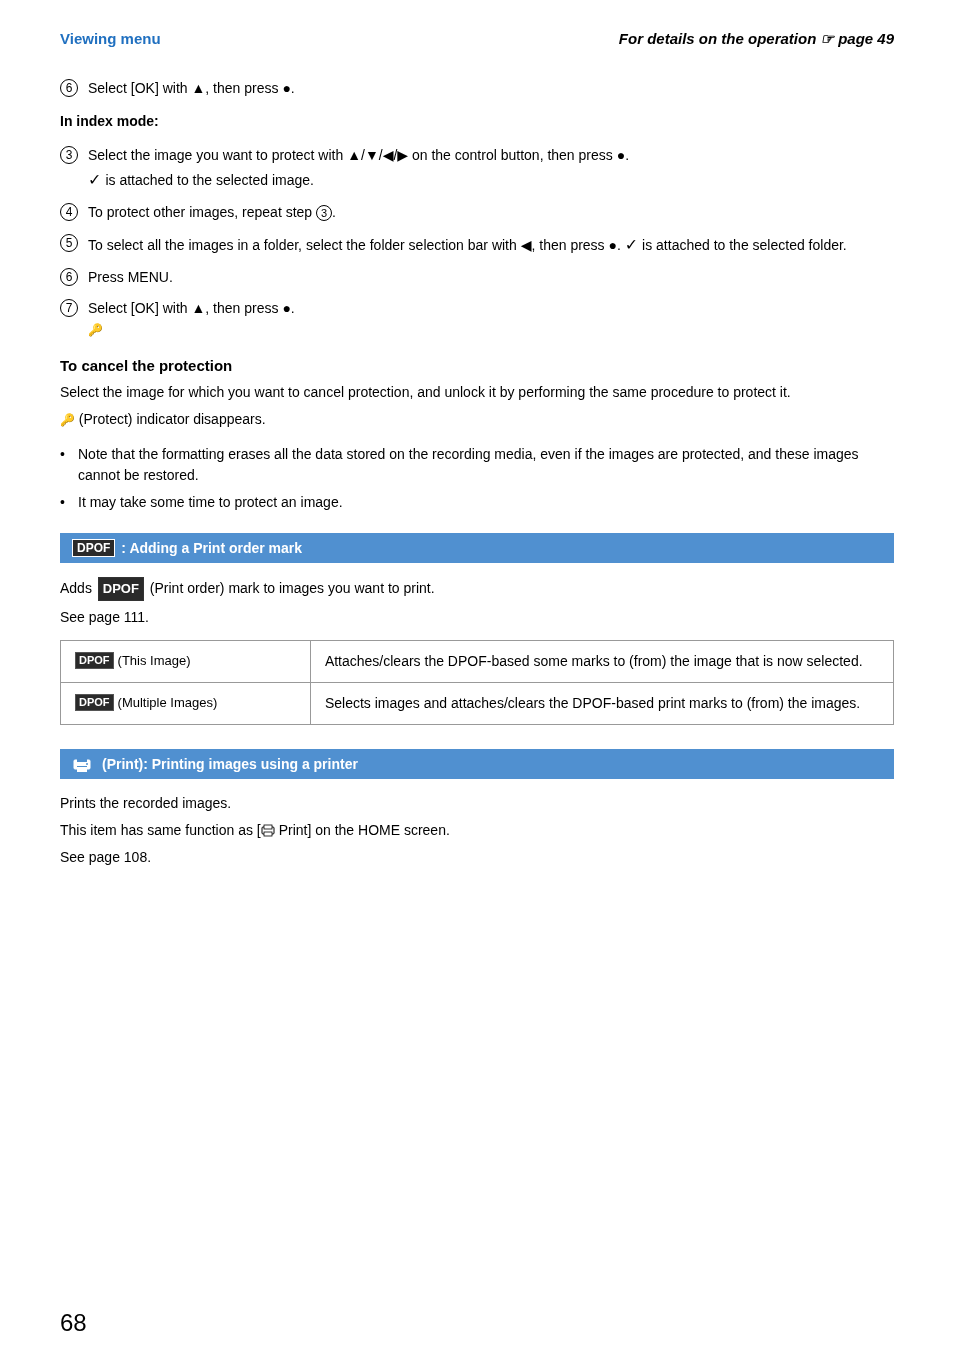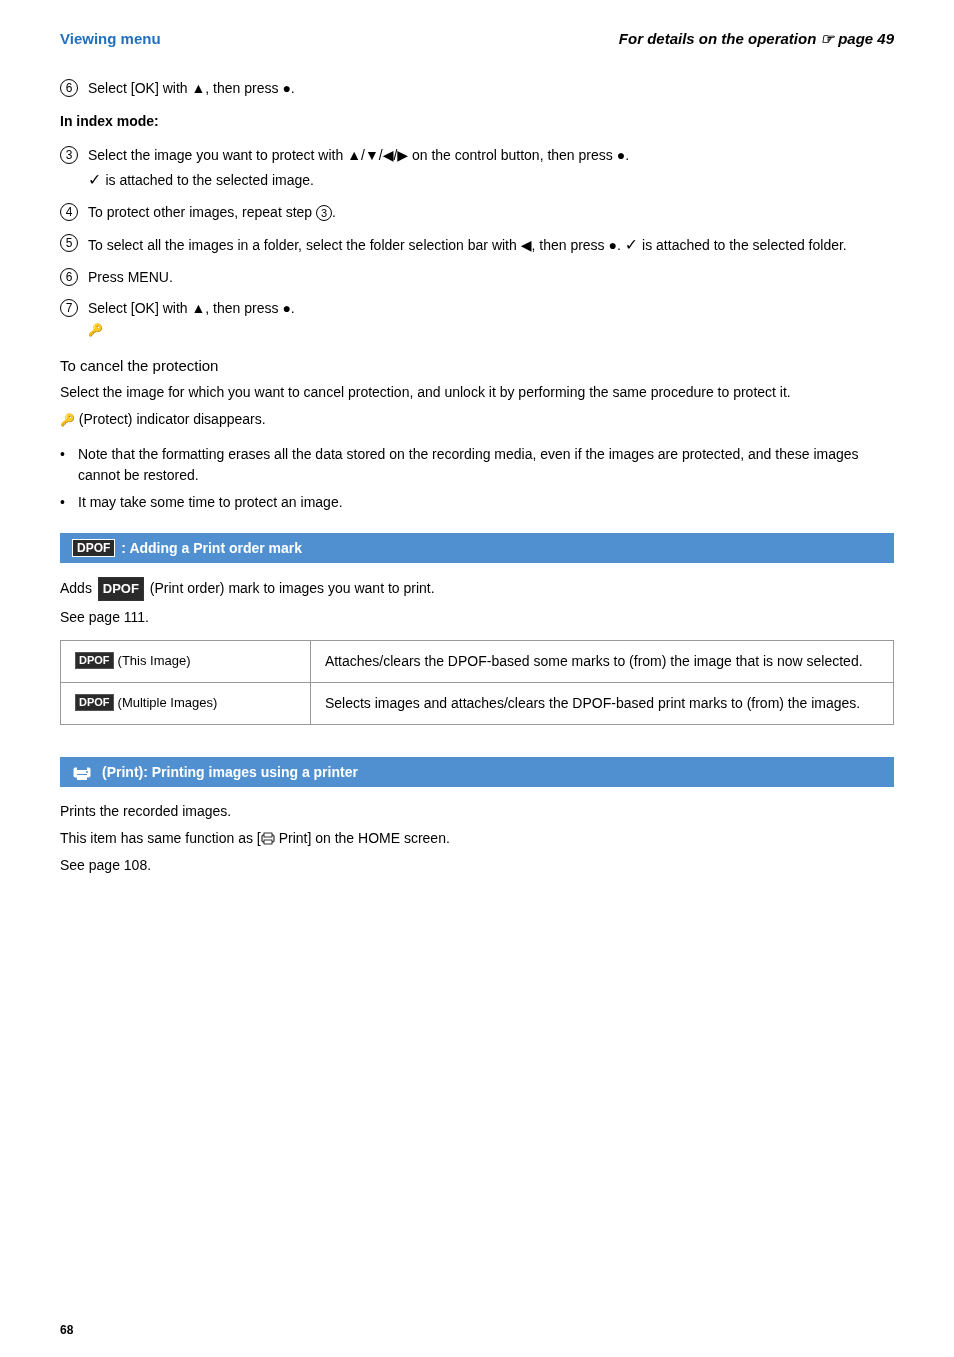--- a/index.html
+++ b/index.html
@@ -66,21 +66,21 @@
     }
 
     .index-mode-label {
       font-weight: bold;
       font-style: normal;
       font-size: 14px;
       margin-bottom: 8px;
     }
 
     .subsection-heading {
-      font-weight: normal;
+      font-weight: bold;
       font-size: 15px;
       margin-top: 18px;
       margin-bottom: 8px;
     }
 
     .body-text {
       margin-bottom: 6px;
       line-height: 1.5;
     }
 
@@ -171,22 +171,22 @@
       padding: 0 3px;
       border: 1px solid #555;
       display: inline-block;
       line-height: 1.4;
     }
 
     .page-num {
       position: absolute;
       bottom: 20px;
       left: 60px;
-      font-weight: bold;
-      font-size: 12px;
+      font-weight: normal;
+      font-size: 24px;
     }
 
     .circled {
       display: inline-block;
       border: 1.5px solid #000;
       border-radius: 50%;
       width: 18px;
       height: 18px;
       text-align: center;
       line-height: 16px;
@@ -314,21 +314,21 @@
         <div class="dpof-cell-label">
           <span class="dpof-small">DPOF</span>
           <span> (Multiple Images)</span>
         </div>
       </td>
       <td>Selects images and attaches/clears the DPOF-based print marks to (from) the images.</td>
     </tr>
   </tbody>
 </table>
 
-<div class="section-header" style="margin-top:32px;">
+<div class="section-header" style="margin-top:24px;">
   <svg width="20" height="18" viewBox="0 0 20 18" fill="white" style="margin-right:4px;">
     <rect x="2" y="5" width="16" height="9" rx="1" fill="white" stroke="white"></rect>
     <rect x="5" y="2" width="10" height="5" fill="#5090d0"></rect>
     <rect x="5" y="11" width="10" height="6" fill="#5090d0"></rect>
     <rect x="5" y="12" width="10" height="5" fill="white"></rect>
     <circle cx="15" cy="9" r="1" fill="#5090d0"></circle>
   </svg>
   <span>(Print): Printing images using a printer</span>
 </div>
 

